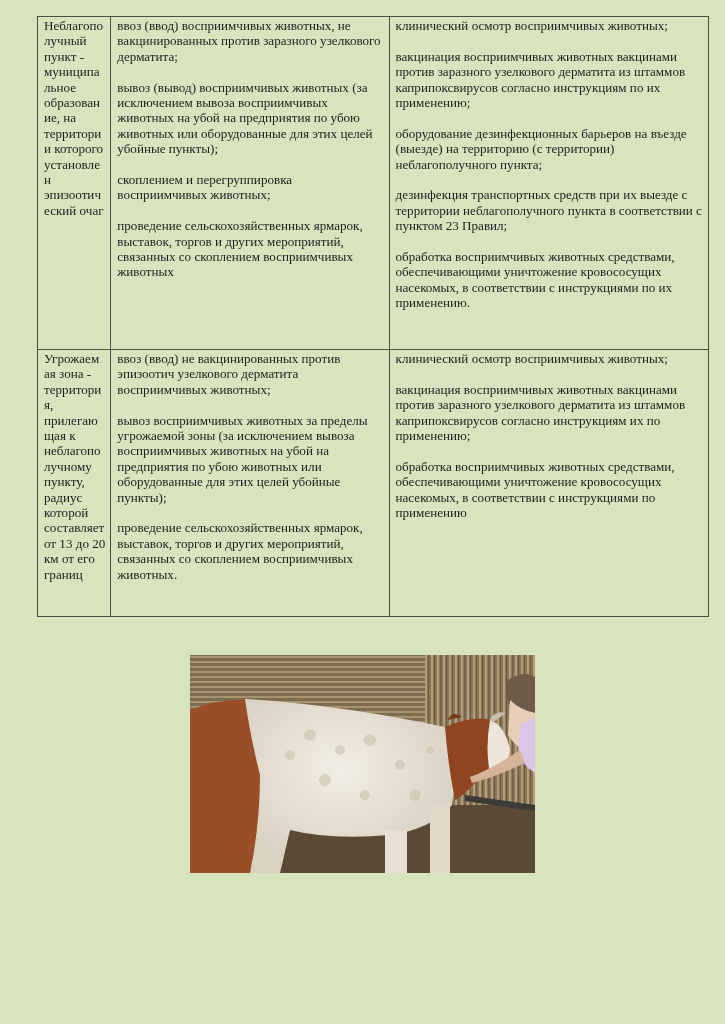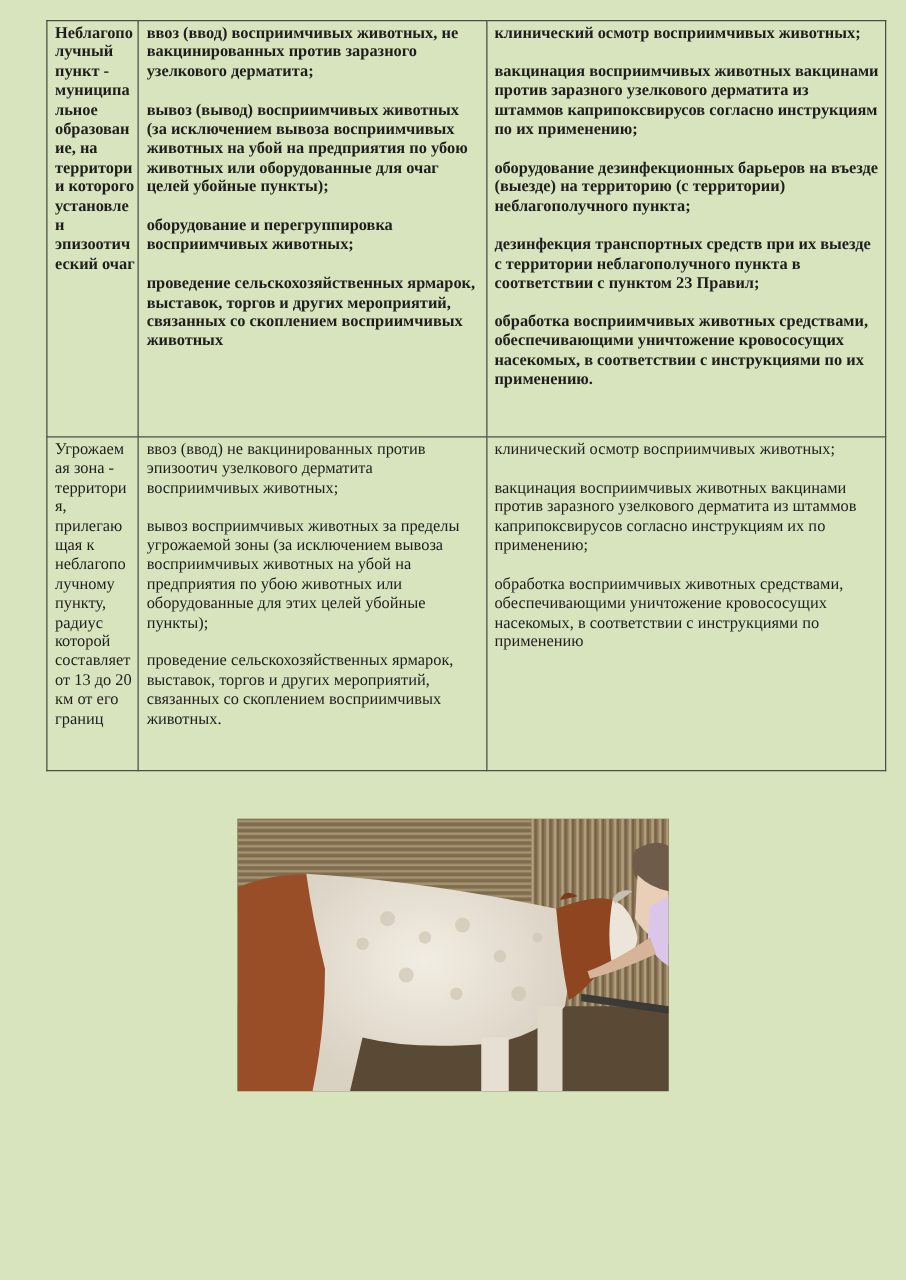--- a/index.html
+++ b/index.html
@@ -17,21 +17,21 @@
     font-size: 13.1px; line-height: 15.4px;
   }
   table.rules td {
     border: 1.3px solid #4a4f44;
     vertical-align: top;
     padding: 1px 5px 0 6px;
   }
   td.c1 { width: 64px; padding-left: 6px !important; padding-right: 2px !important; }
   td.c2 { width: 265px; }
   td.c3 { width: 306px; }
-  tr.r1 td { height: 331px; font-weight: bold; }
+  tr.r1 td { height: 331px; }
   tr.r2 td { height: 265px; }
   tr.r1 td.c2 { }
   .p { margin: 0 0 15.4px 0; }
   .p:last-child { margin-bottom: 0; }
   .photo {
     position: absolute; left: 190px; top: 655px;
     width: 345px; height: 218px; overflow: hidden;
     background: #6b5a40;
   }
 </style>
@@ -39,22 +39,22 @@
 <body>
 
 <table class="rules">
   <tbody>
       <tr class="r1">
     <td class="c1">
       <span>Неблагопо лучный пункт - муниципа льное образован ие, на территори и которого установле н эпизоотич еский очаг</span>
     </td>
     <td class="c2">
       <p class="p">ввоз (ввод) восприимчивых животных, не вакцинированных против заразного узелкового дерматита;</p>
-      <p class="p">вывоз (вывод) восприимчивых животных (за исключением вывоза восприимчивых животных на убой на предприятия по убою животных или оборудованные для очаг целей убойные пункты);</p>
-      <p class="p">оборудование и перегруппировка восприимчивых животных;</p>
+      <p class="p">вывоз (вывод) восприимчивых животных (за исключением вывоза восприимчивых животных на убой на предприятия по убою животных или оборудованные для этих целей убойные пункты);</p>
+      <p class="p">скоплением и перегруппировка восприимчивых животных;</p>
       <p class="p">проведение сельскохозяйственных ярмарок, выставок, торгов и других мероприятий, связанных со скоплением восприимчивых животных</p>
     </td>
     <td class="c3">
       <p class="p">клинический осмотр восприимчивых животных;</p>
       <p class="p">вакцинация восприимчивых животных вакцинами против заразного узелкового дерматита из штаммов каприпоксвирусов согласно инструкциям по их применению;</p>
       <p class="p">оборудование дезинфекционных барьеров на въезде (выезде) на территорию (с территории) неблагополучного пункта;</p>
       <p class="p">дезинфекция транспортных средств при их выезде с территории неблагополучного пункта в соответствии с пунктом 23 Правил;</p>
       <p class="p">обработка восприимчивых животных средствами, обеспечивающими уничтожение кровососущих насекомых, в соответствии с инструкциями по их применению.</p>
     </td>
   </tr>

